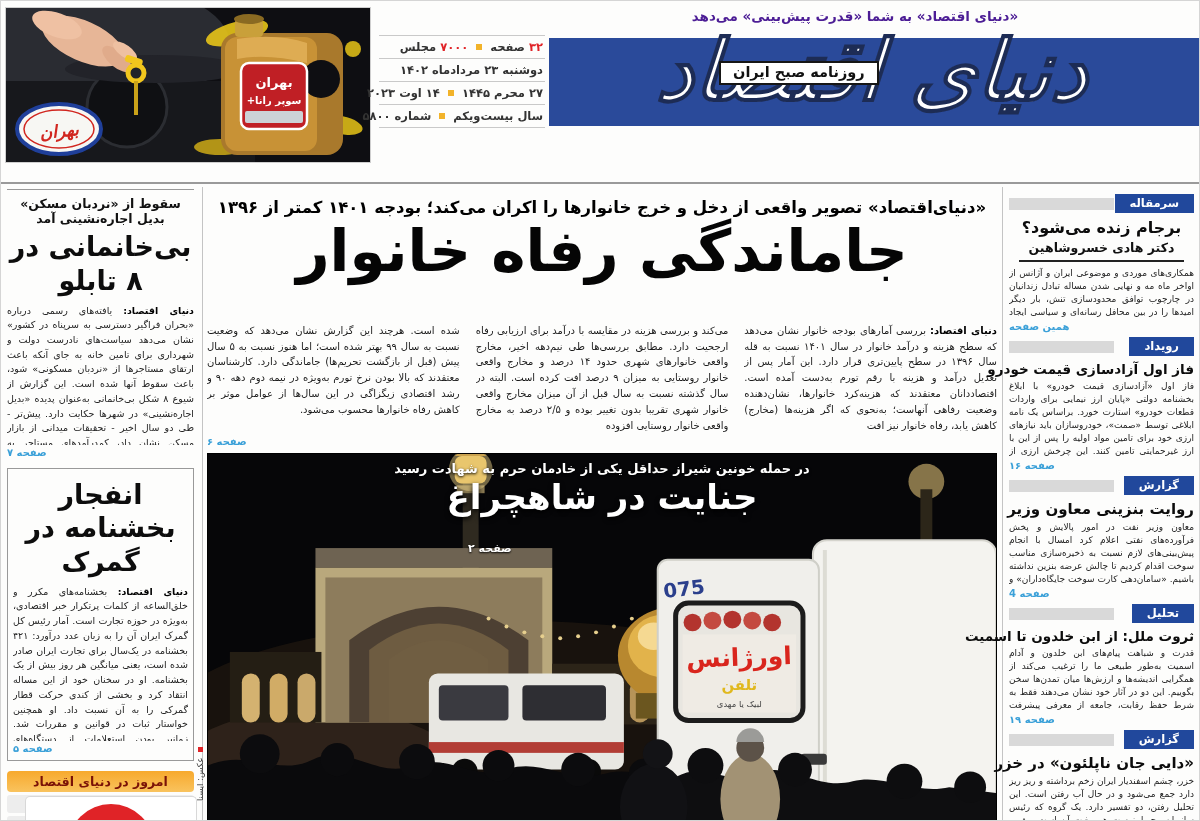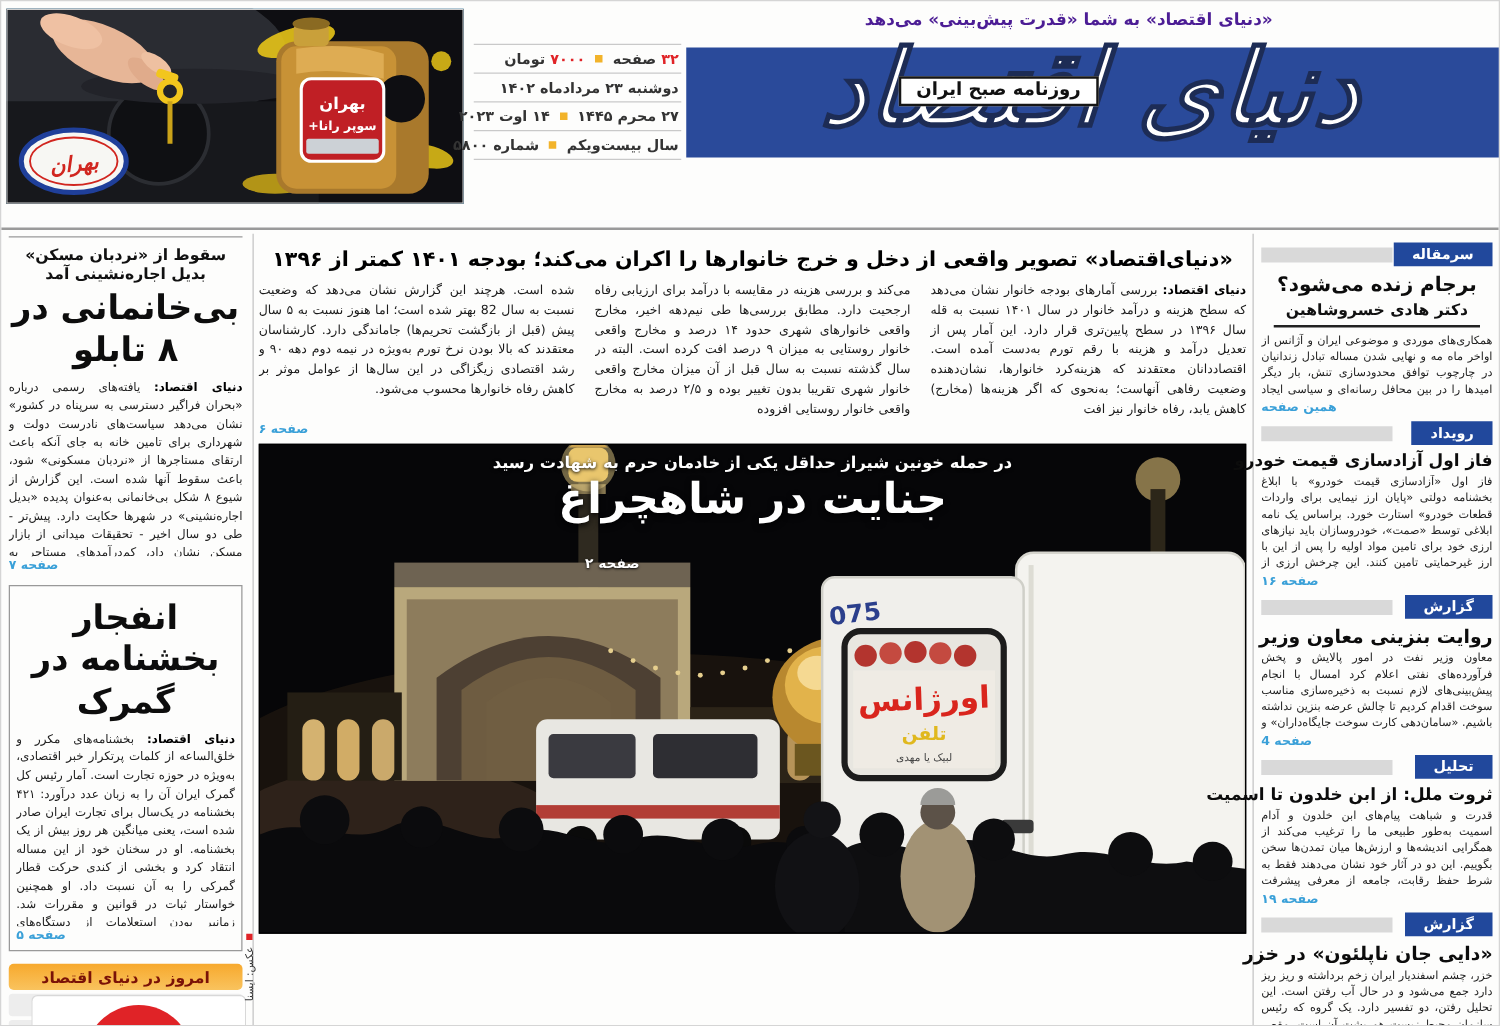--- a/index.html
+++ b/index.html
@@ -124,21 +124,21 @@
         <rect x="0.5" y="0.5" width="365" height="155" fill="none" stroke="#cfcfcf" stroke-width="1"></rect>
       </svg>
     </div>
 
     <div class="dateblock">
       <div class="row">
         <span class="rednum">۳۲</span>
         <span>صفحه</span>
         <span class="sq"></span>
         <span class="rednum">۷۰۰۰</span>
-        <span>تومان</span>
+        <span>مجلس</span>
       </div>
       <div class="row">دوشنبه ۲۳ مردادماه ۱۴۰۲</div>
       <div class="row">
         <span>۲۷ محرم ۱۴۴۵</span>
         <span class="sq"></span>
         <span>۱۴ اوت ۲۰۲۳</span>
       </div>
       <div class="row">
         <span>سال بیست‌ویکم</span>
         <span class="sq"></span>
@@ -190,32 +190,33 @@
       </div>
 
     </section>
   </aside>
   <div class="stub">
       <div class="stub-blob"></div>
     </div>
 
   <main class="col-center">
     <div class="lead-kicker">«دنیای‌اقتصاد» تصویر واقعی از دخل و خرج خانوارها را اکران می‌کند؛ بودجه ۱۴۰۱ کمتر از ۱۳۹۶</div>
+    <h1 class="lead-headline">جاماندگی رفاه خانوار</h1>
     <div class="lead-cols">
       <div class="lead-col">
         <div class="txt">
           <span class="lead-b">دنیای اقتصاد:</span>
           <span>بررسی آمارهای بودجه خانوار نشان می‌دهد که سطح هزینه و درآمد خانوار در سال ۱۴۰۱ نسبت به قله سال ۱۳۹۶ در سطح پایین‌تری قرار دارد. این آمار پس از تعدیل درآمد و هزینه با رقم تورم به‌دست آمده است. اقتصاددانان معتقدند که هزینه‌کرد خانوارها، نشان‌دهنده وضعیت رفاهی آنهاست؛ به‌نحوی که اگر هزینه‌ها (مخارج) کاهش یابد، رفاه خانوار نیز افت</span>
         </div>
       </div>
       <div class="lead-col">
         <div class="txt">می‌کند و بررسی هزینه در مقایسه با درآمد برای ارزیابی رفاه ارجحیت دارد. مطابق بررسی‌ها طی نیم‌دهه اخیر، مخارج واقعی خانوارهای شهری حدود ۱۴ درصد و مخارج واقعی خانوار روستایی به میزان ۹ درصد افت کرده است. البته در سال گذشته نسبت به سال قبل از آن میزان مخارج واقعی خانوار شهری تقریبا بدون تغییر بوده و ۲/۵ درصد به مخارج واقعی خانوار روستایی افزوده</div>
       </div>
       <div class="lead-col">
-        <div class="txt">شده است. هرچند این گزارش نشان می‌دهد که وضعیت نسبت به سال 82 بهتر شده است؛ اما هنوز نسبت به ۵ سال پیش (قبل از بازگشت تحریم‌ها) جاماندگی دارد. کارشناسان معتقدند که بالا بودن نرخ تورم به‌ویژه در نیمه دوم دهه ۹۰ و رشد اقتصادی زیگزاگی در این سال‌ها از عوامل موثر بر کاهش رفاه خانوارها محسوب می‌شود.</div>
+        <div class="txt">شده است. هرچند این گزارش نشان می‌دهد که وضعیت نسبت به سال ۹۹ بهتر شده است؛ اما هنوز نسبت به ۵ سال پیش (قبل از بازگشت تحریم‌ها) جاماندگی دارد. کارشناسان معتقدند که بالا بودن نرخ تورم به‌ویژه در نیمه دوم دهه ۹۰ و رشد اقتصادی زیگزاگی در این سال‌ها از عوامل موثر بر کاهش رفاه خانوارها محسوب می‌شود.</div>
         <a class="plink">صفحه ۶</a>
       </div>
     </div>
 
     <figure class="photo" style="margin:6px 0 0;">
       <svg viewBox="0 0 792 398" preserveAspectRatio="none">
         <rect width="792" height="398" fill="#060608"></rect>
         <ellipse cx="300" cy="270" rx="340" ry="100" fill="#1c150e" opacity="0.85"></ellipse>
         <ellipse cx="110" cy="330" rx="150" ry="70" fill="#4a382b" opacity="0.45"></ellipse>
 

